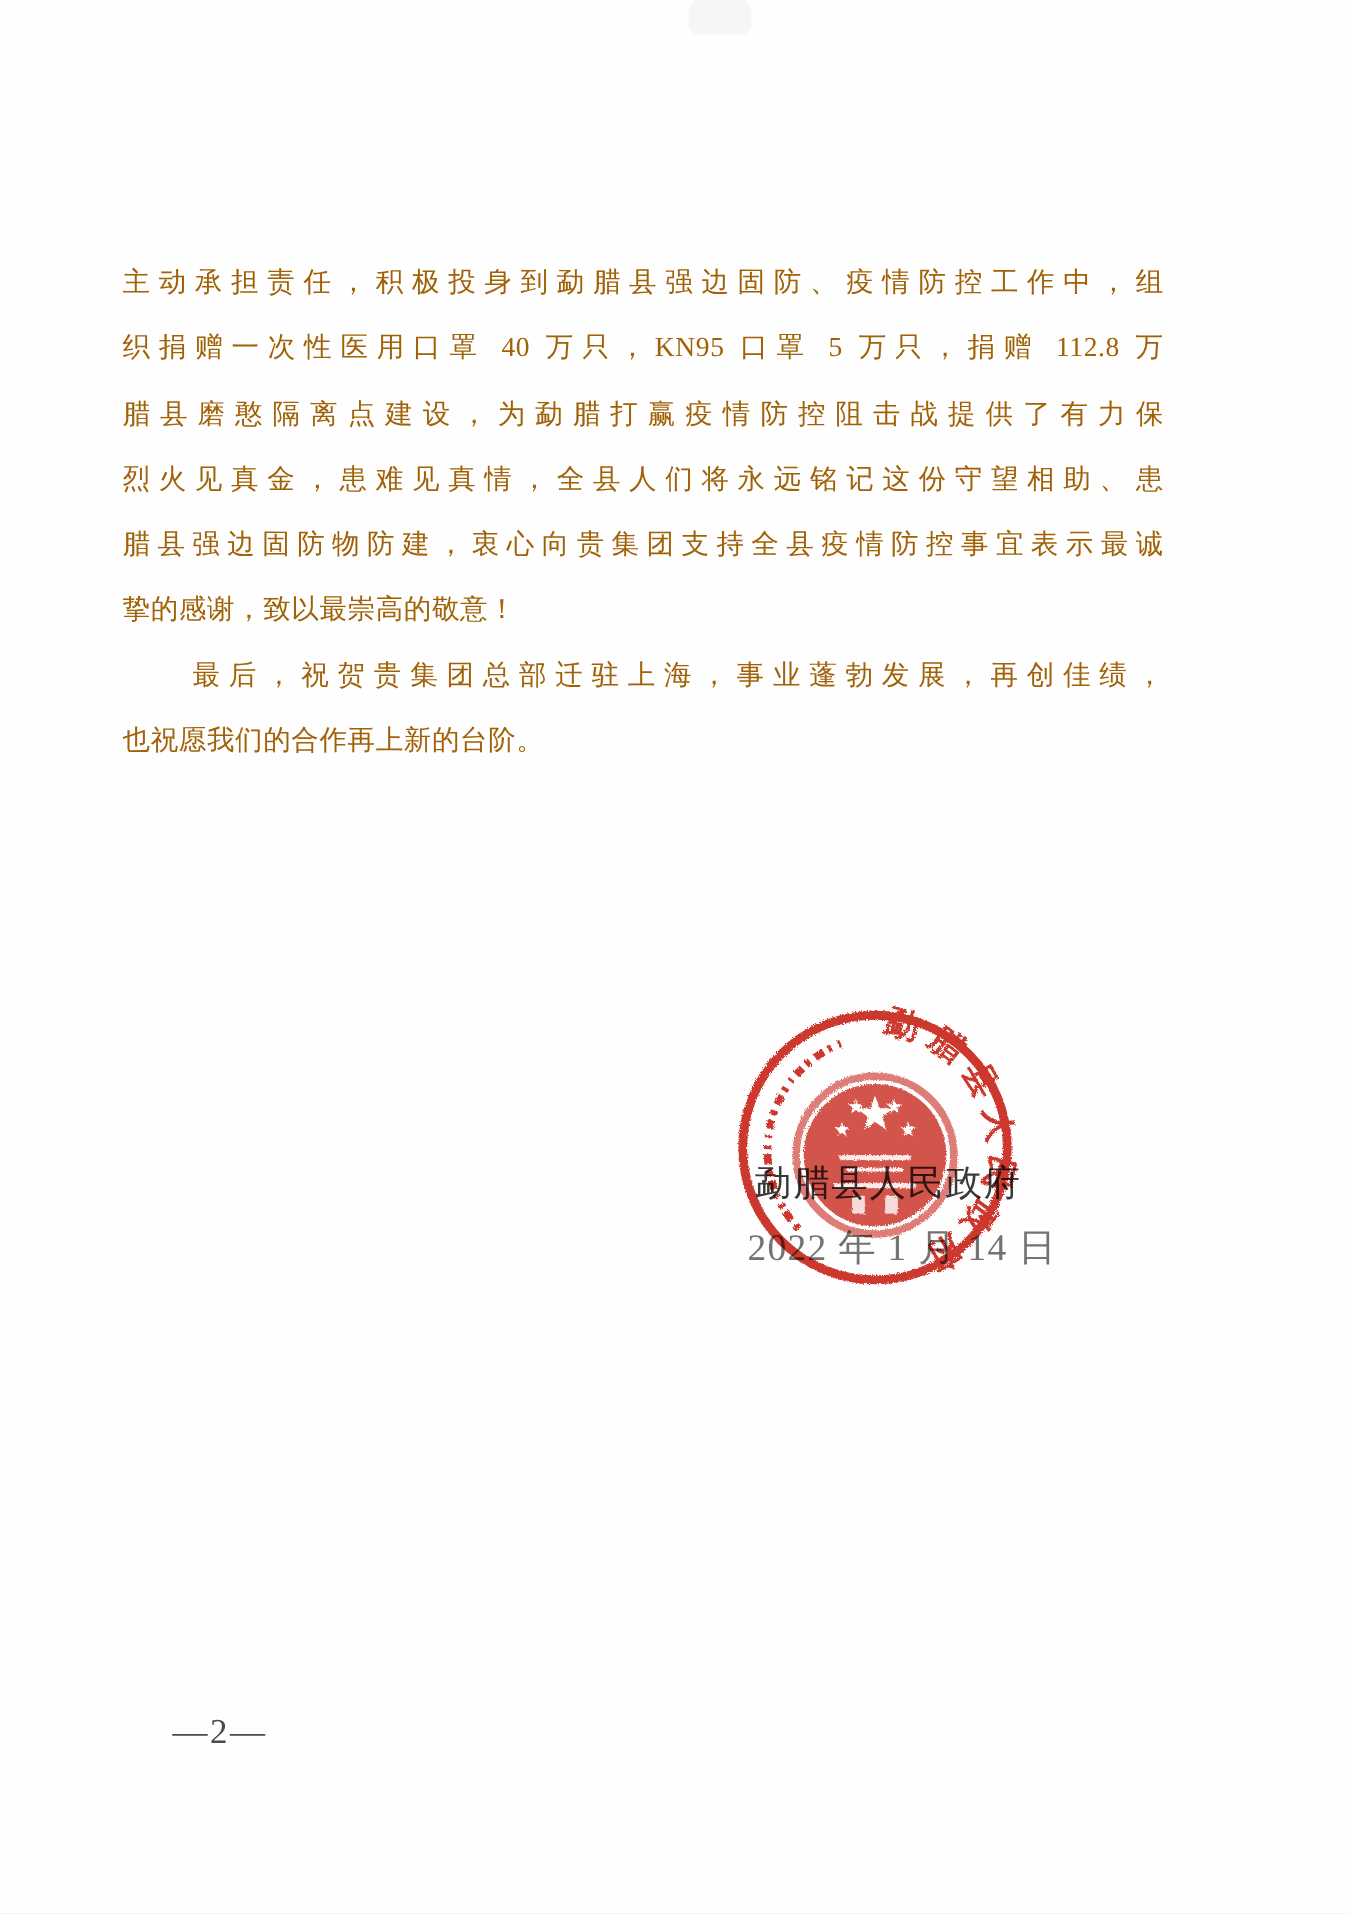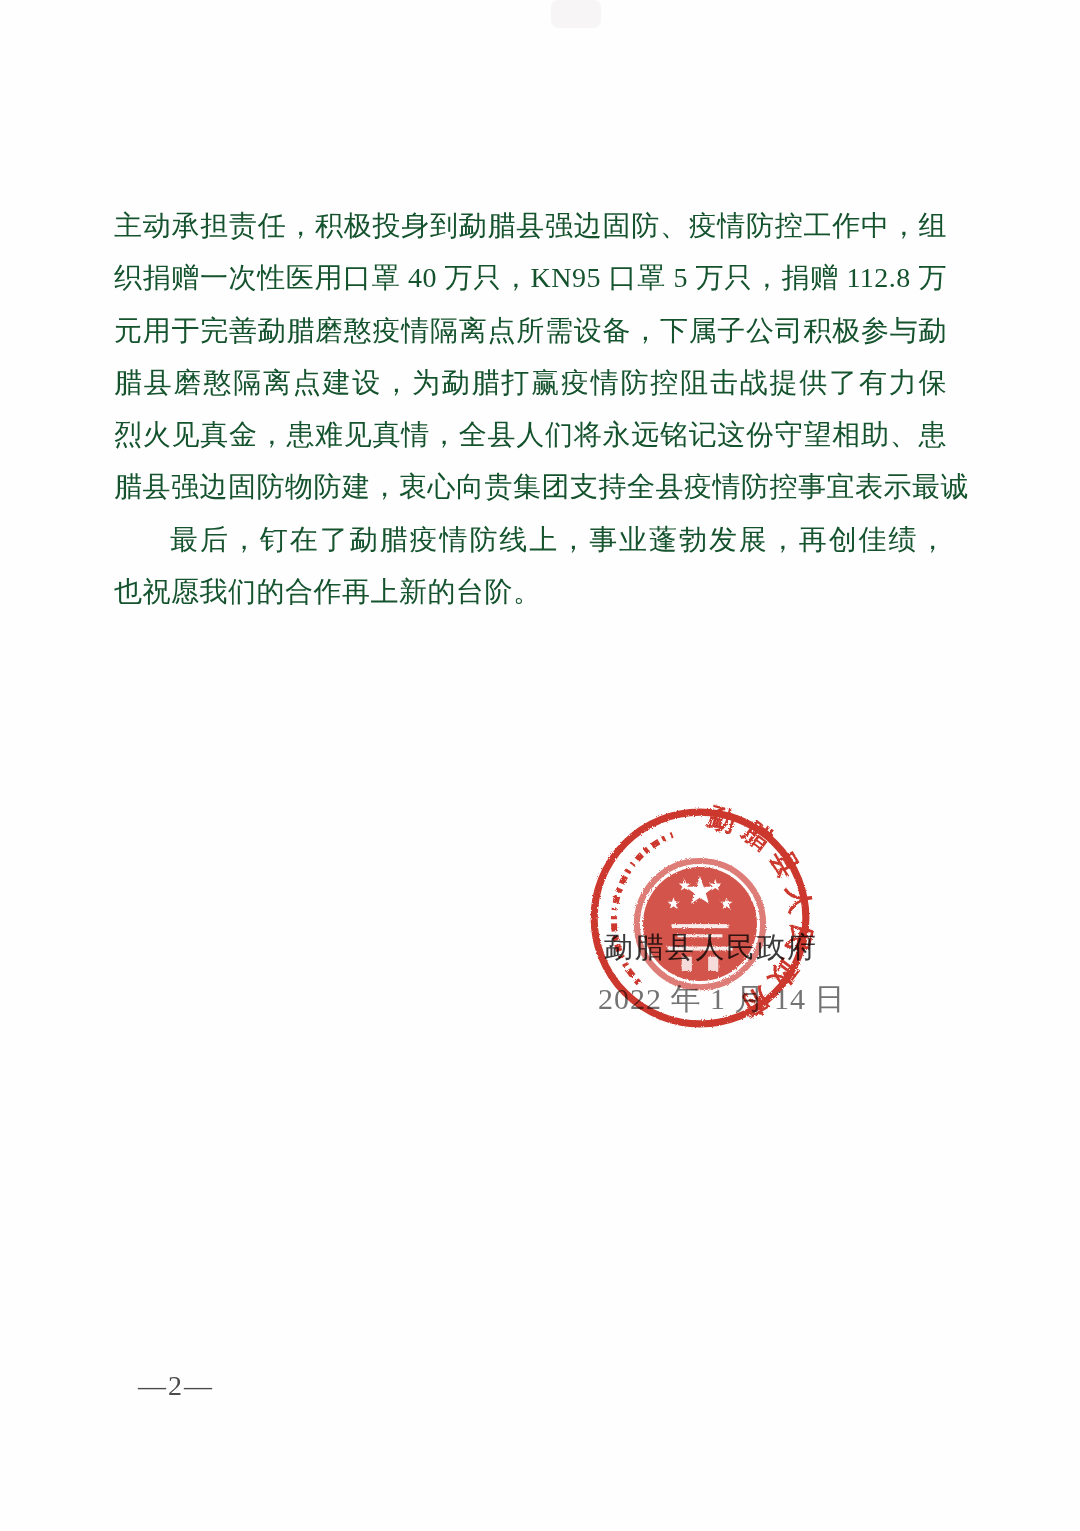--- a/index.html
+++ b/index.html
@@ -6,23 +6,23 @@
   .page{
     position:relative;
     width:1080px;height:1531px;
     margin:0 auto;
     background:#fefefe;
     overflow:hidden;
     font-family:"Liberation Serif","DejaVu Serif",serif;
   }
   .body-text{
     position:absolute;
-    left:114px;top:200px;width:833px;
-    color:#14532d;
-    font-size:28px;
+    left:98px;top:200px;width:833px;
+    color:#a16207;
+    font-size:22px;
   }
   .line{
     height:52.3px;
     line-height:52.3px;
     text-align:justify;
     text-align-last:justify;
     white-space:nowrap;
     letter-spacing:.5px;
   }
   .line.end{
@@ -71,25 +71,25 @@
 </head>
 <body>
 
 <div class="page">
 
   <div class="smudge"></div>
 
   <div class="body-text">
     <div class="line">主动承担责任，积极投身到勐腊县强边固防、疫情防控工作中，组</div>
     <div class="line">织捐赠一次性医用口罩 40 万只，KN95 口罩 5 万只，捐赠 112.8 万</div>
-    <div class="line">元用于完善勐腊磨憨疫情隔离点所需设备，下属子公司积极参与勐</div>
     <div class="line">腊县磨憨隔离点建设，为勐腊打赢疫情防控阻击战提供了有力保</div>
     <div class="line">烈火见真金，患难见真情，全县人们将永远铭记这份守望相助、患</div>
     <div class="line">腊县强边固防物防建，衷心向贵集团支持全县疫情防控事宜表示最诚</div>
-    <div class="line indent">最后，钉在了勐腊疫情防线上，事业蓬勃发展，再创佳绩，</div>
+    <div class="line end">挚的感谢，致以最崇高的敬意！</div>
+    <div class="line indent">最后，祝贺贵集团总部迁驻上海，事业蓬勃发展，再创佳绩，</div>
     <div class="line end">也祝愿我们的合作再上新的台阶。</div>
   </div>
 
   <div class="signature">勐腊县人民政府</div>
   <div class="date-line">2022 年 1 月 14 日</div>
 
   <div class="seal">
     <svg viewBox="0 0 224 224" width="228" height="228">
       <defs>
         <filter id="rough" x="-10%" y="-10%" width="120%" height="120%">

